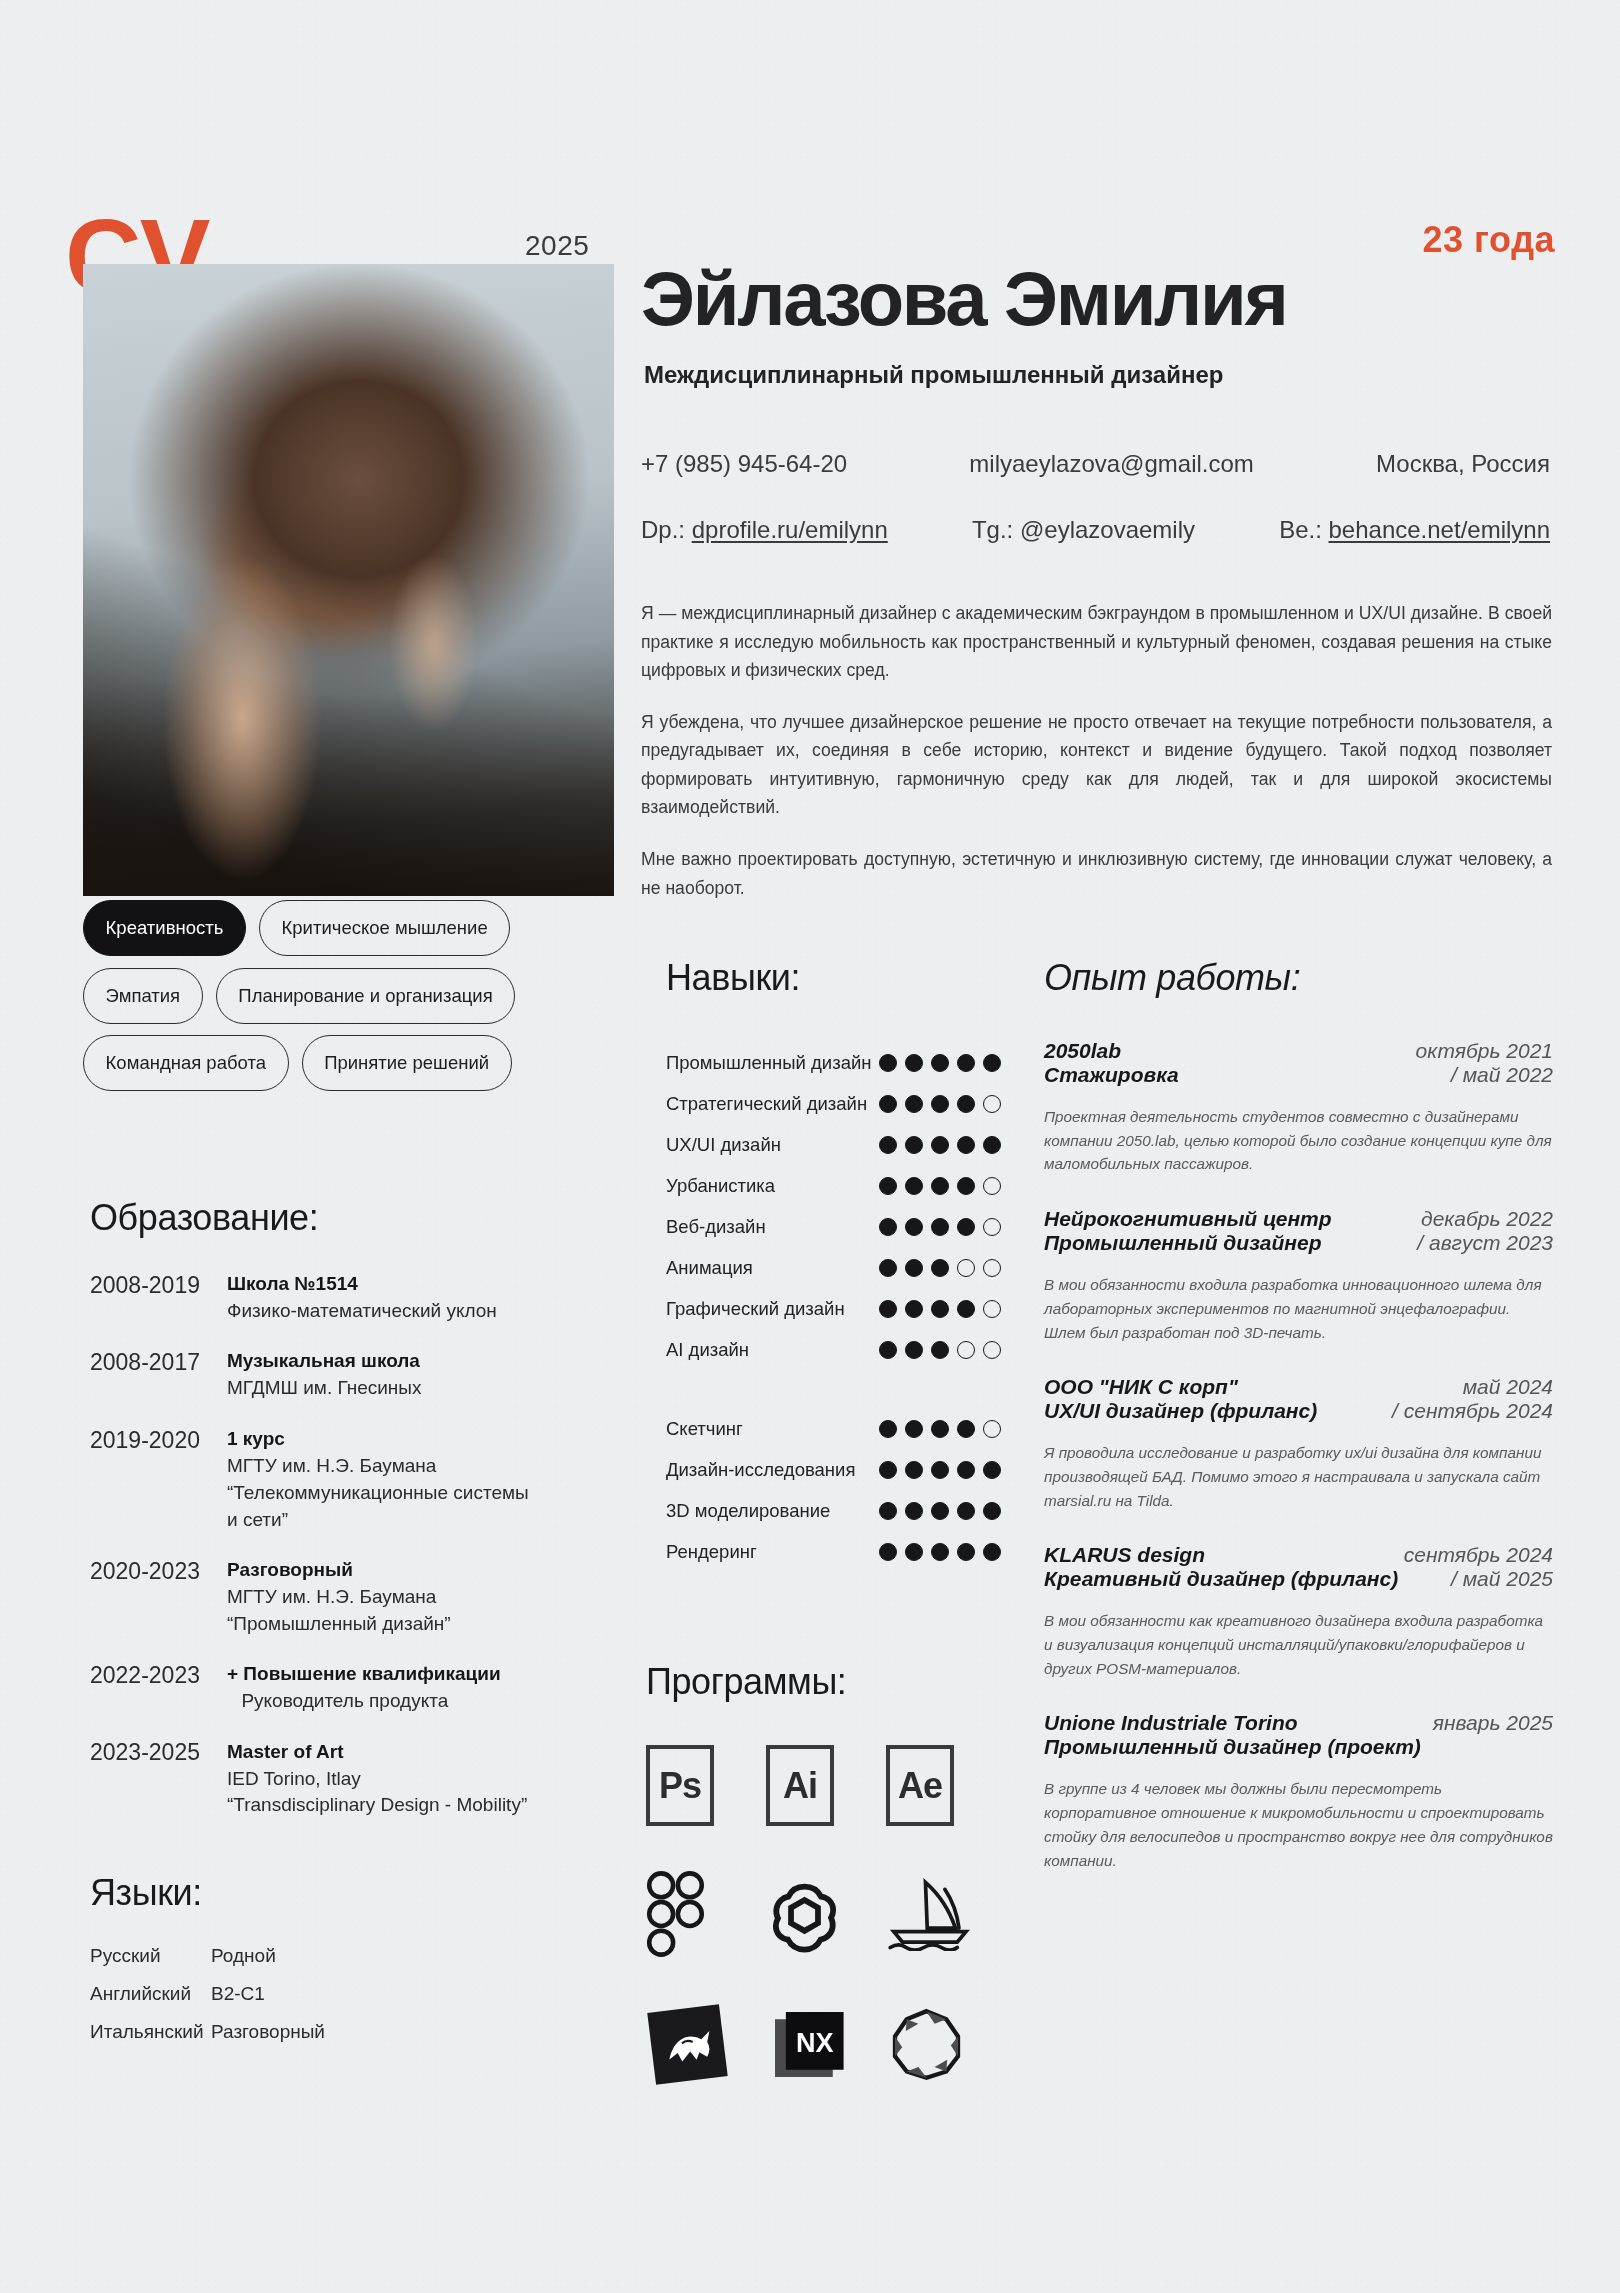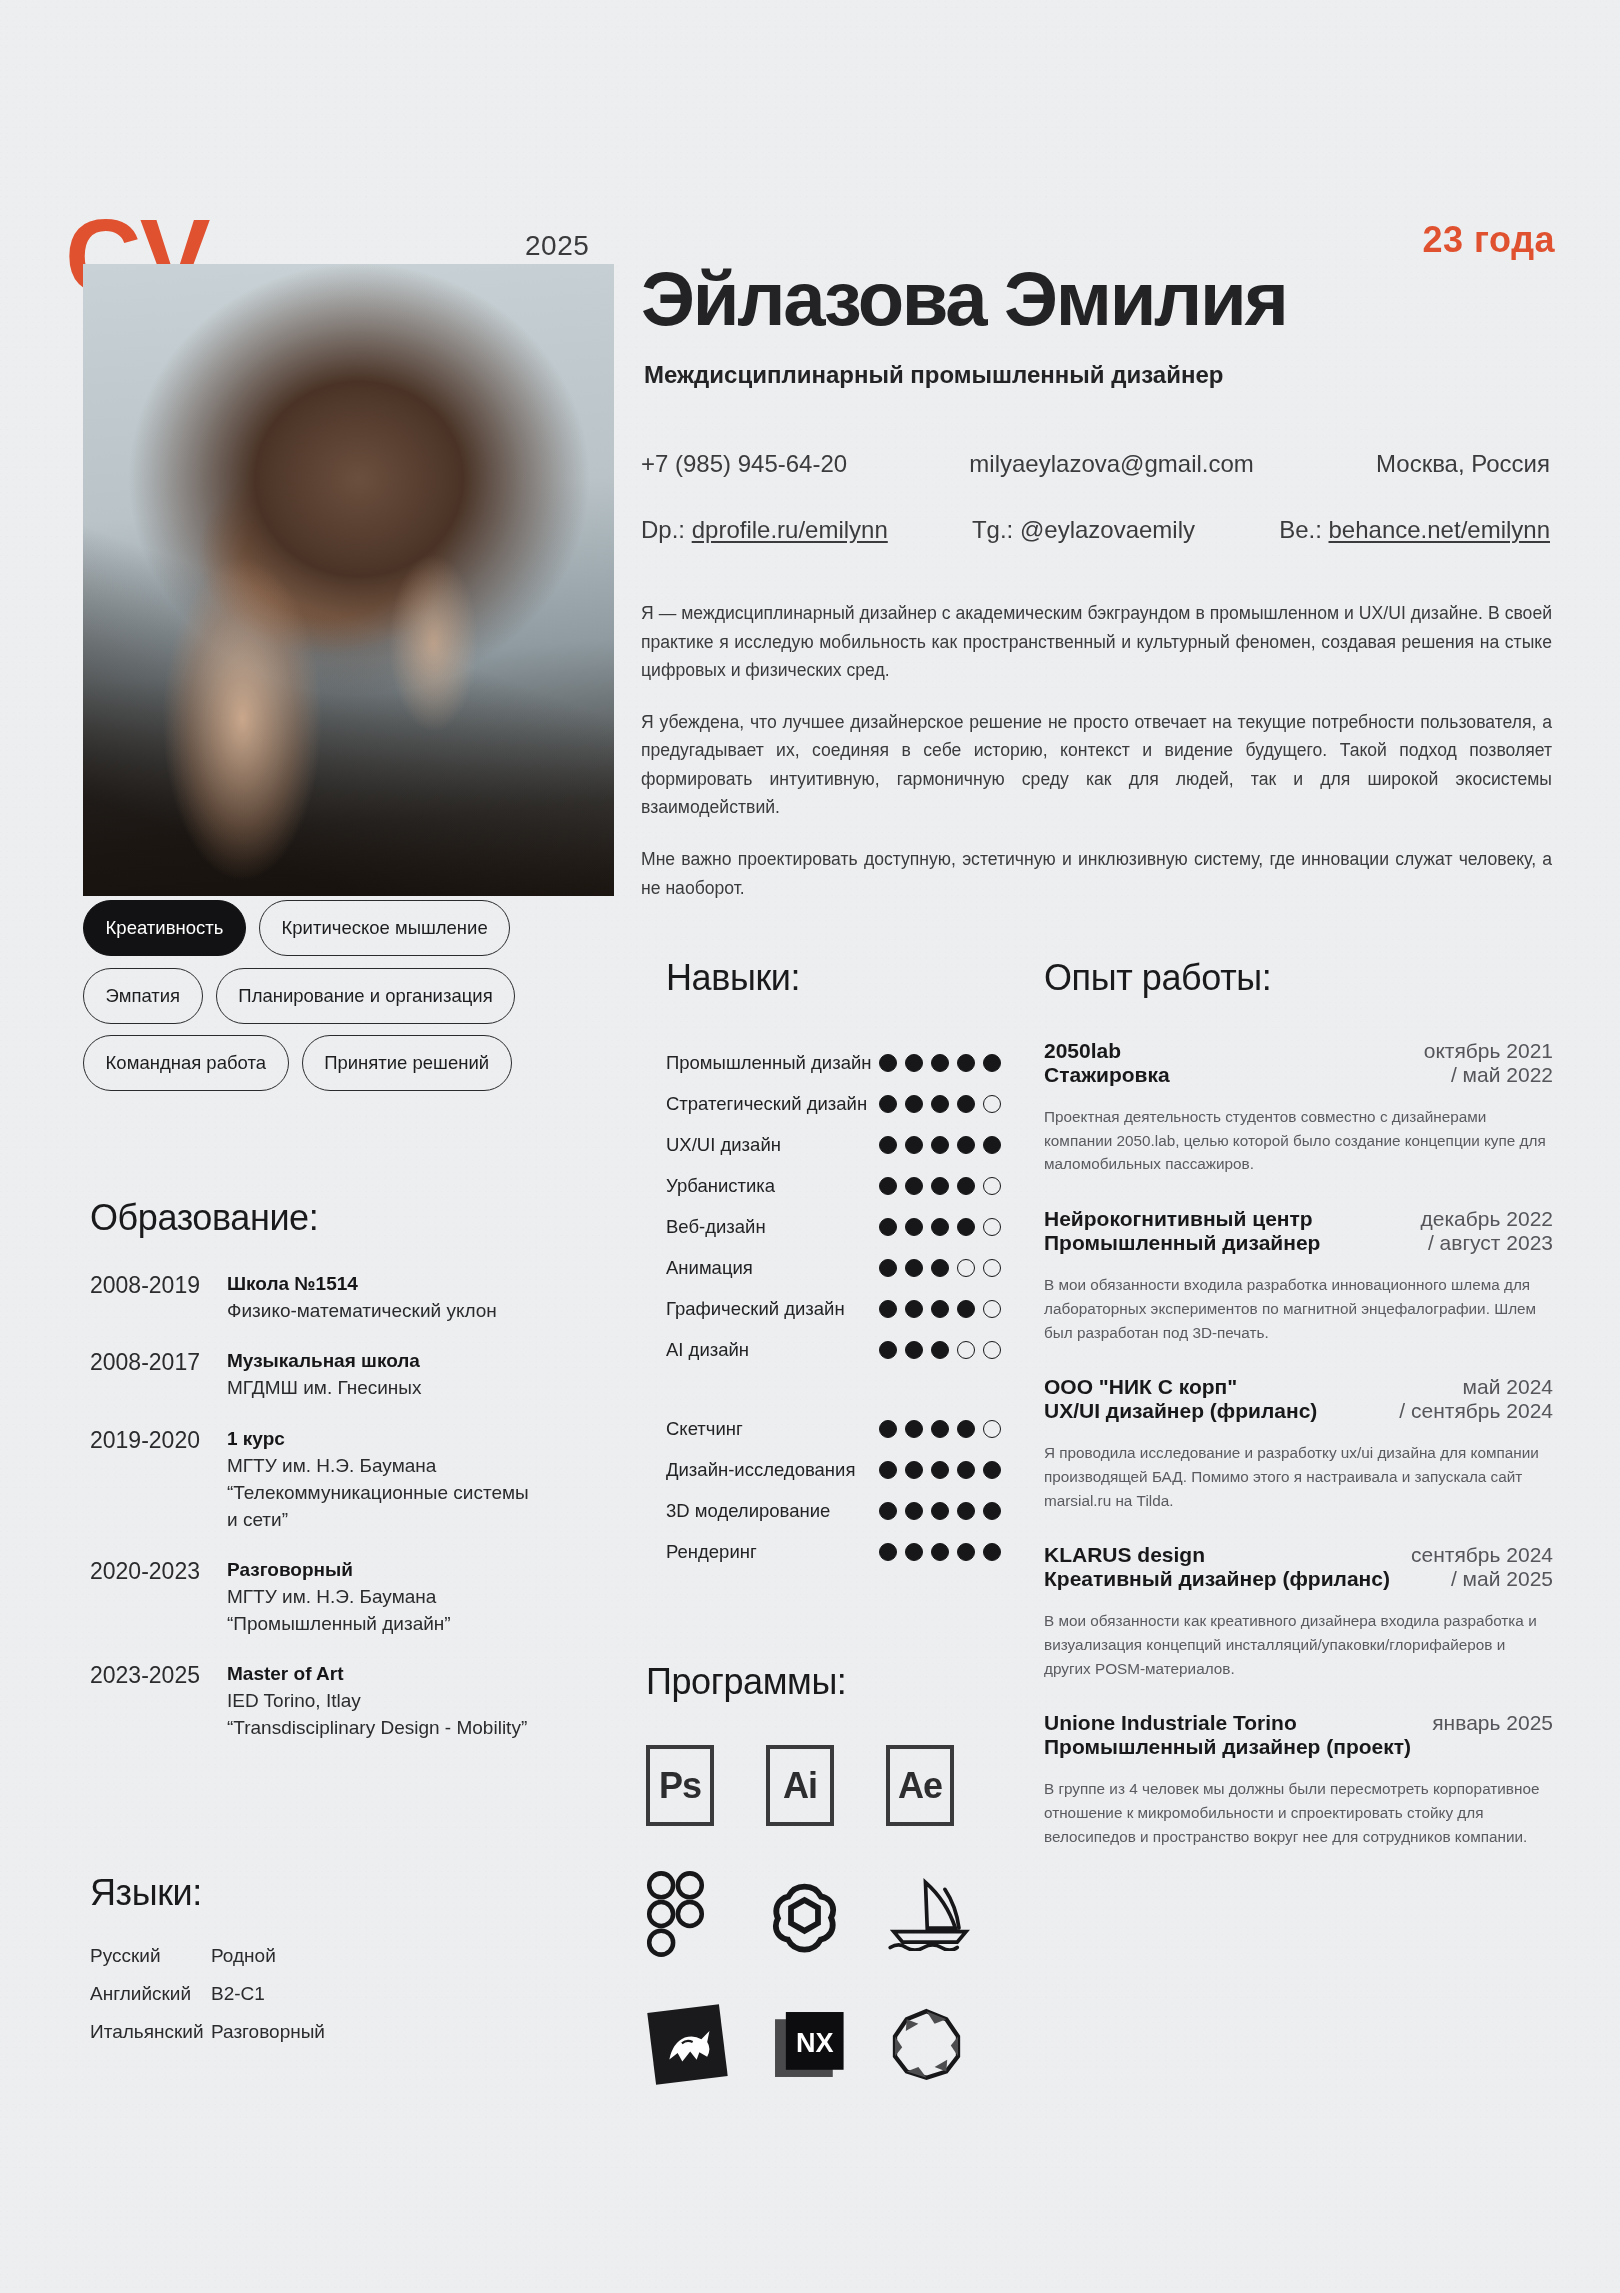--- a/index.html
+++ b/index.html
@@ -126,21 +126,21 @@
   .programs .h-sec { margin-bottom: 41px; }
   .prog-grid { display: grid; grid-template-columns: repeat(3, 1fr); row-gap: 47px; }
   .prog-cell { display: flex; align-items: center; justify-content: flex-start; height: 83px; }
   .adobe {
     width: 68px; height: 81px; border: 4px solid #3a3a3c;
     display: flex; align-items: center; justify-content: center;
     font-size: 36px; font-weight: 700; color: #2d2d2f; letter-spacing: -0.9px;
   }
 
   
-  .exp { position: absolute; left: 1044px; top: 957px; width: 509px; }
+  .exp { position: absolute; left: 1044px; top: 957px; width: 509px; font-style: italic; }
   .exp .h-sec { margin-bottom: 40px; }
   .exp-item { margin-bottom: 31px; }
   .exp-head { display: flex; justify-content: space-between; align-items: baseline; }
   .exp-org { font-size: 21px; font-weight: 700; color: #18181a; }
   .exp-pos { font-size: 21px; font-weight: 700; color: #18181a; }
   .exp-date { font-size: 21px; color: #55555a; white-space: nowrap; }
   .exp-desc { font-size: 15.3px; line-height: 1.55; color: #5a5a5f; margin-top: 18px; }
 </style>
 </head>
 <body>
@@ -225,20 +225,27 @@
         </div>
         <div class="edu-item">
           <div class="edu-years">2020-2023</div>
           <div class="edu-body">
             <div class="edu-title">Разговорный</div>
             <div class="edu-sub">МГТУ им. Н.Э. Баумана</div>
             <div class="edu-sub">“Промышленный дизайн”</div>
           </div>
         </div>
         <div class="edu-item">
+          <div class="edu-years">2022-2023</div>
+          <div class="edu-body">
+            <div class="edu-title">+ Повышение квалификации</div>
+            <div class="edu-sub ind">Руководитель продукта</div>
+          </div>
+        </div>
+        <div class="edu-item">
           <div class="edu-years">2023-2025</div>
           <div class="edu-body">
             <div class="edu-title">Master of Art</div>
             <div class="edu-sub">IED Torino, Itlay</div>
             <div class="edu-sub">“Transdisciplinary Design - Mobility”</div>
           </div>
         </div>
       </div>
   </div>
 

